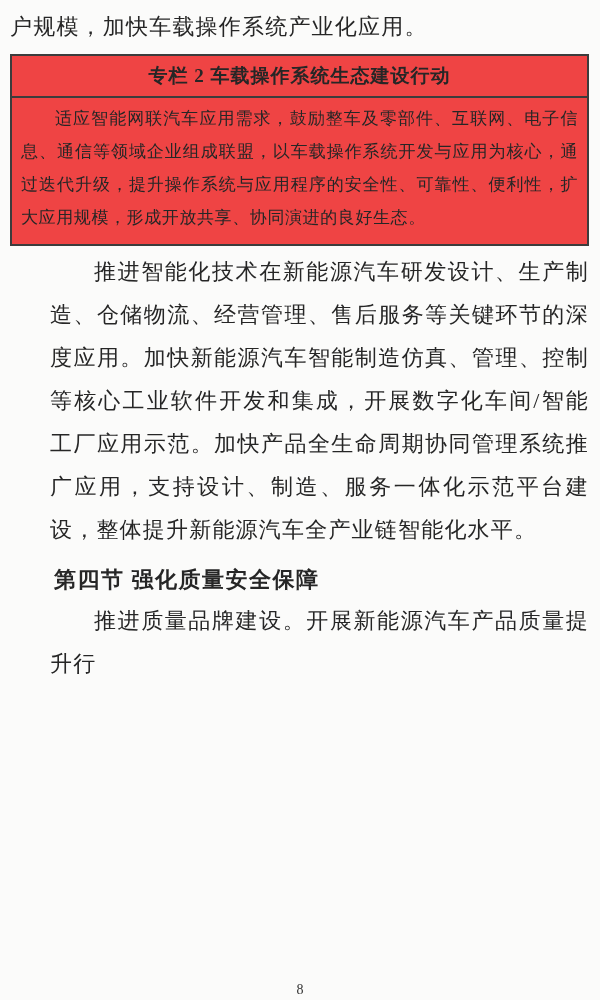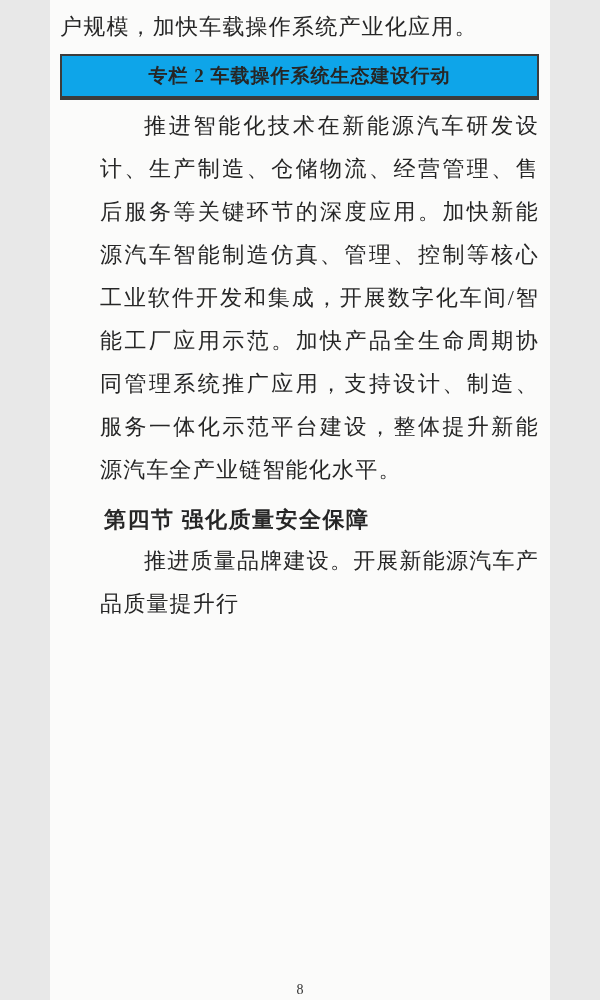--- a/index.html
+++ b/index.html
@@ -1,18 +1,18 @@
 <!DOCTYPE html>
 <html><head>
 <meta charset="utf-8">
 <style>
   html, body { margin: 0; padding: 0; background: #e8e8e8; }
   .page {
     position: relative;
-    width: 500px;
+    width: 600px;
     height: 1000px;
     margin: 0 auto;
     background: #fbfbfa;
     color: #262626;
     font-family: "Liberation Serif", "DejaVu Serif", serif;
     overflow: hidden;
     box-sizing: border-box;
     padding: 5px 11px 0 10px;
   }
   .body-text {
@@ -20,21 +20,21 @@
     font-size: 22px;
     line-height: 43px;
     letter-spacing: 1.2px;
     text-align: justify;
     text-indent: 2em;
   }
   .no-indent { text-indent: 0; }
   .callout-box {
     margin: 6px 0 2px 0;
     border: 2px solid #3c3c3c;
-    background: #0ea5e9;
+    background: #ef4444;
   }
   .box-header {
     text-align: center;
     font-weight: bold;
     font-size: 19px;
     line-height: 28px;
     padding: 6px 4px;
     border-bottom: 2px solid #3c3c3c;
     letter-spacing: 1px;
   }
@@ -70,20 +70,21 @@
 </head>
 <body>
 
 <div class="page">
 
   <p class="body-text no-indent">户规模，加快车载操作系统产业化应用。</p>
 
 
   <div class="callout-box">
     <div class="box-header">专栏 2 车载操作系统生态建设行动</div>
+    <p class="box-body">适应智能网联汽车应用需求，鼓励整车及零部件、互联网、电子信息、通信等领域企业组成联盟，以车载操作系统开发与应用为核心，通过迭代升级，提升操作系统与应用程序的安全性、可靠性、便利性，扩大应用规模，形成开放共享、协同演进的良好生态。</p>
   </div>
 
 
   <p class="body-text after-heading">推进智能化技术在新能源汽车研发设计、生产制造、仓储物流、经营管理、售后服务等关键环节的深度应用。加快新能源汽车智能制造仿真、管理、控制等核心工业软件开发和集成，开展数字化车间/智能工厂应用示范。加快产品全生命周期协同管理系统推广应用，支持设计、制造、服务一体化示范平台建设，整体提升新能源汽车全产业链智能化水平。</p>
 
   <div class="section-heading second">第四节 强化质量安全保障</div>
 
   <p class="body-text after-heading">推进质量品牌建设。开展新能源汽车产品质量提升行</p>
 
   <div class="page-number">8</div>

